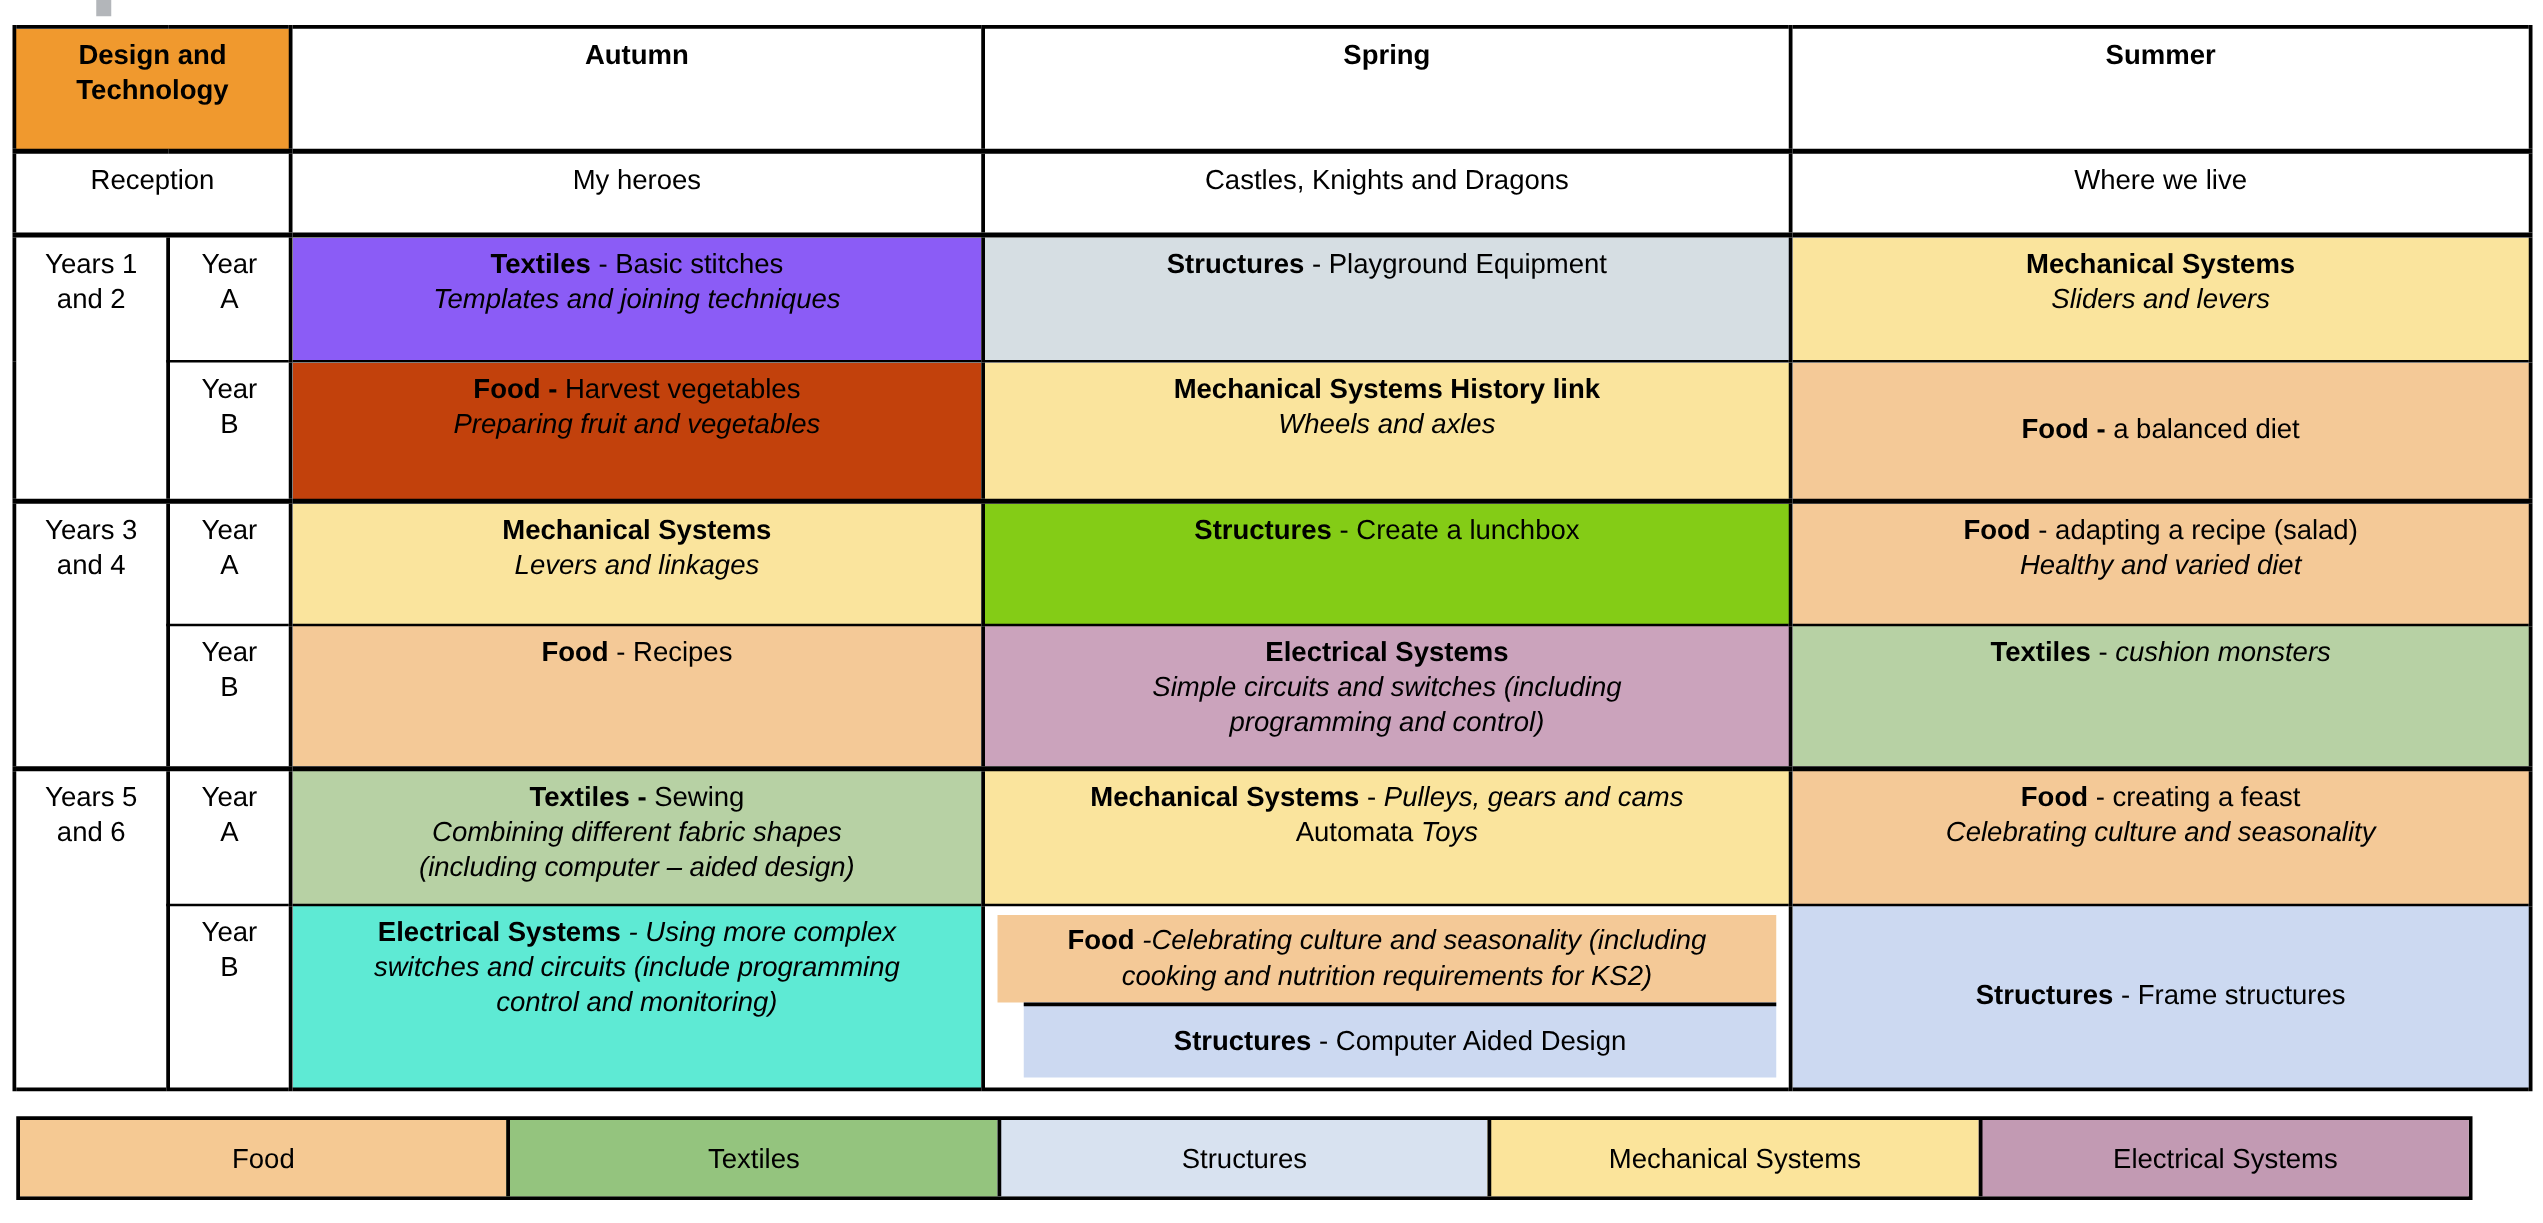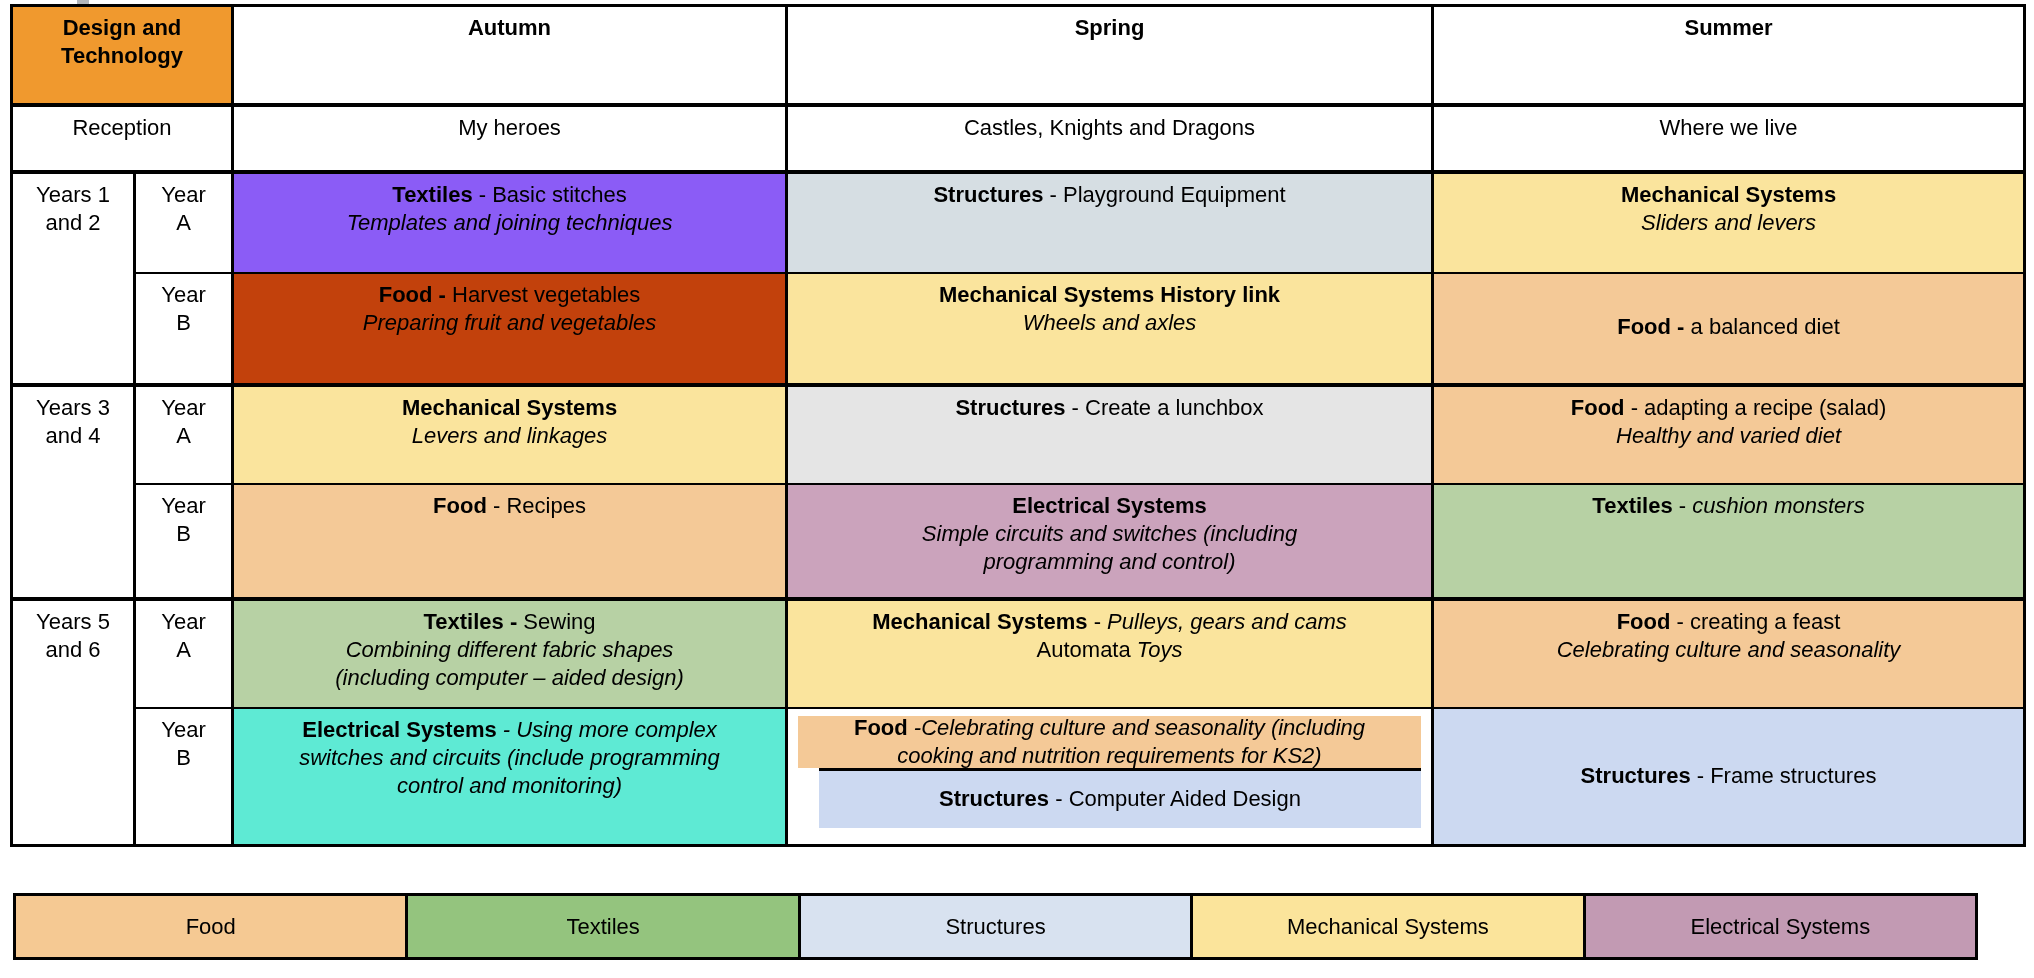--- a/index.html
+++ b/index.html
@@ -1,21 +1,21 @@
 <!DOCTYPE html>
 <html><head>
 <meta charset="utf-8">
 <style>
   html,body { margin:0; padding:0; background:#ffffff; }
   body { font-family:"Liberation Sans", sans-serif; color:#000; }
   #stage { position:relative; width:2034px; height:978px; background:#ffffff; overflow:hidden; }
 
   
   table.curr {
-    position:absolute; left:10px; top:4px;
+    position:absolute; left:10px; top:20px;
     border-collapse:collapse; table-layout:fixed;
     width:2013px;
     border:3px solid #000;
   }
   table.curr td {
     border:2px solid #000;
     border-left-width:3px; border-right-width:3px;
     font-size:22px; line-height:1.28;
     text-align:center; vertical-align:top;
     padding:7px 10px 8px; box-sizing:border-box;
@@ -36,21 +36,21 @@
   tr.r-y34a { height:99px; }
   tr.r-y34b { height:115px; }
   tr.r-y56a { height:109px; }
   tr.r-y56b { height:138px; }
 
   .b { font-weight:700; }
   .i { font-style:italic; }
   .line { min-height:28px; }
 
   .sub { display:flex; flex-direction:column; justify-content:center; padding:4px 8px; box-sizing:border-box; }
-  .sub-top { height:52px; }
+  .sub-top { height:70px; }
   .sub-bottom { height:60px; border-top:3px solid #000; }
 
   
   #legend {
     position:absolute; left:13px; top:893px; width:1965px; height:67px;
     display:flex; border:3px solid #000; box-sizing:border-box;
   }
   .legend-cell {
     flex:1 1 0; display:flex; align-items:center; justify-content:center;
     font-size:22px; border-left:3px solid #000; box-sizing:border-box;
@@ -130,21 +130,21 @@
     <tr class="r-y34a thick-top">
       <td rowspan="2" class="group-label">Years 3 and 4</td>
       <td class="year-label">
             <div class="line"><span>Year</span></div>
             <div class="line"><span>A</span></div>
           </td>
       <td style="background-color: rgb(250, 228, 157);">
             <div class="line"><span class="b">Mechanical Systems</span></div>
             <div class="line"><span class="i">Levers and linkages</span></div>
           </td>
-      <td style="background-color: #e5e5e5;">
+      <td style="background-color: #84cc16;">
             <div class="line"><span class="b">Structures</span><span> - Create a lunchbox</span></div>
           </td>
       <td style="background-color: rgb(244, 201, 151);">
             <div class="line"><span class="b">Food</span><span> - adapting a recipe (salad)</span></div>
             <div class="line"><span class="i">Healthy and varied diet</span></div>
           </td>
     </tr>
     <tr class="r-y34b">
       <td class="year-label">
             <div class="line"><span>Year</span></div>

